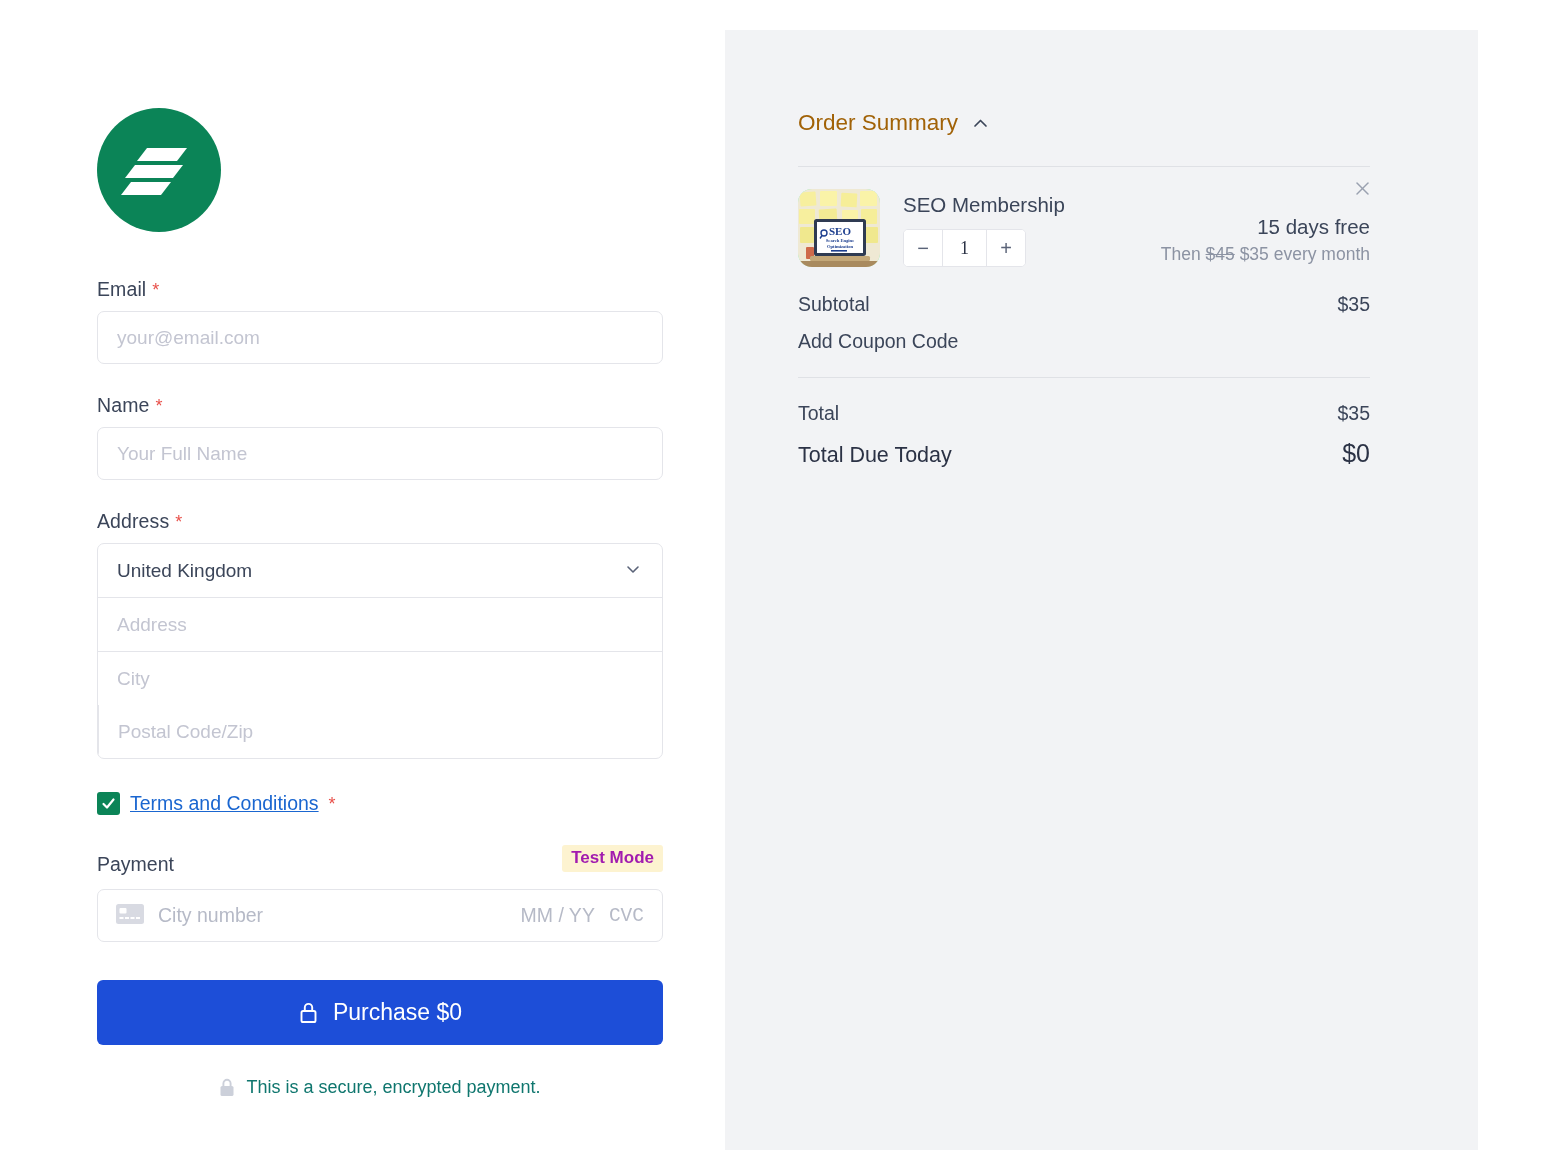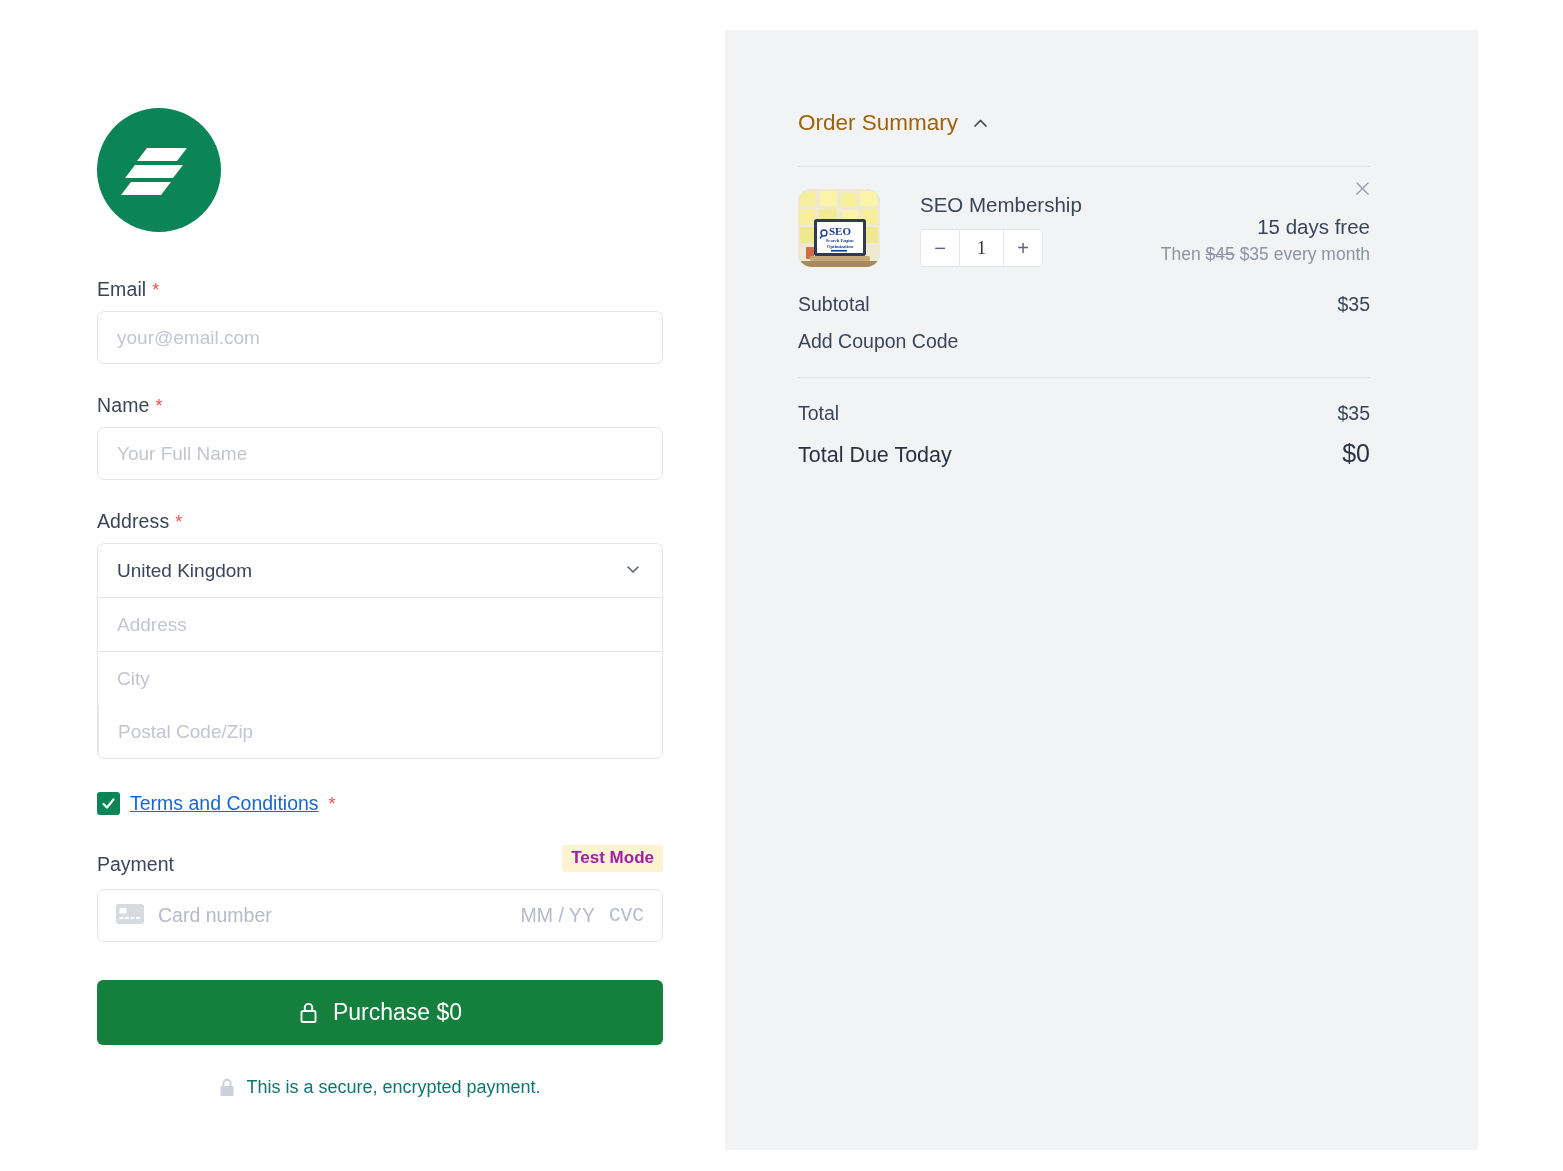--- a/index.html
+++ b/index.html
@@ -166,21 +166,21 @@
   }
   .card-icon { flex: none; margin-right: 14px; }
   .card-num-ph { font-size: 19.5px; color: #b6bac7; flex: 1; }
   .card-exp-ph { font-size: 19.5px; color: #b6bac7; margin-right: 14px; }
   .card-cvc-ph { font-size: 19.5px; color: #b6bac7; font-family: Liberation Mono, monospace; }
 
   .purchase-btn {
     margin-top: 38px;
     width: 100%;
     height: 65px;
-    background: #15803d;
+    background: #1d4ed8;
     border: none;
     border-radius: 6px;
     color: #ffffff;
     font-size: 23px;
     font-family: "Liberation Sans", sans-serif;
     display: flex;
     align-items: center;
     justify-content: center;
     gap: 14px;
     cursor: pointer;
@@ -231,21 +231,21 @@
   .item-thumb {
     width: 82px; height: 78px;
     border-radius: 14px;
     flex: none;
     overflow: hidden;
     background: #86efac;
     text-align: right;
   }
   .item-thumb svg { display: block; }
 
-  .item-mid { margin-left: 40px; padding-top: 4px; }
+  .item-mid { margin-left: 23px; padding-top: 4px; }
   .item-name {
     font-size: 20.5px;
     color: #3b4559;
     margin-bottom: 12px;
   }
 
   .qty-stepper {
     display: inline-flex;
     border: 1px solid #e4e5ea;
     border-radius: 5px;
@@ -396,21 +396,21 @@
         <span class="card-icon">
           <svg width="28" height="20" viewBox="0 0 28 20">
             <rect x="0" y="0" width="28" height="20" rx="2.5" fill="#d8dae2"></rect>
             <rect x="3.5" y="4" width="7" height="5.5" rx="1" fill="#ffffff"></rect>
             <rect x="3.5" y="13" width="4" height="2" fill="#ffffff"></rect>
             <rect x="9" y="13" width="4" height="2" fill="#ffffff"></rect>
             <rect x="14.5" y="13" width="4" height="2" fill="#ffffff"></rect>
             <rect x="20" y="13" width="4" height="2" fill="#ffffff"></rect>
           </svg>
         </span>
-        <span class="card-num-ph">Card number</span>
+        <span class="card-num-ph">City number</span>
         <span class="card-exp-ph">MM / YY</span>
         <span class="card-cvc-ph">CVC</span>
       </div>
     </div>
 
     <button class="purchase-btn">
       <span style="line-height:0;">
         <svg width="21" height="24" viewBox="0 0 21 24" fill="none" stroke="#ffffff" stroke-width="1.9" stroke-linecap="round" stroke-linejoin="round">
           <rect x="3.5" y="10" width="14" height="11" rx="1.6"></rect>
           <path d="M6.8 10 V6.6 a3.7 3.7 0 0 1 7.4 0 V10"></path>

